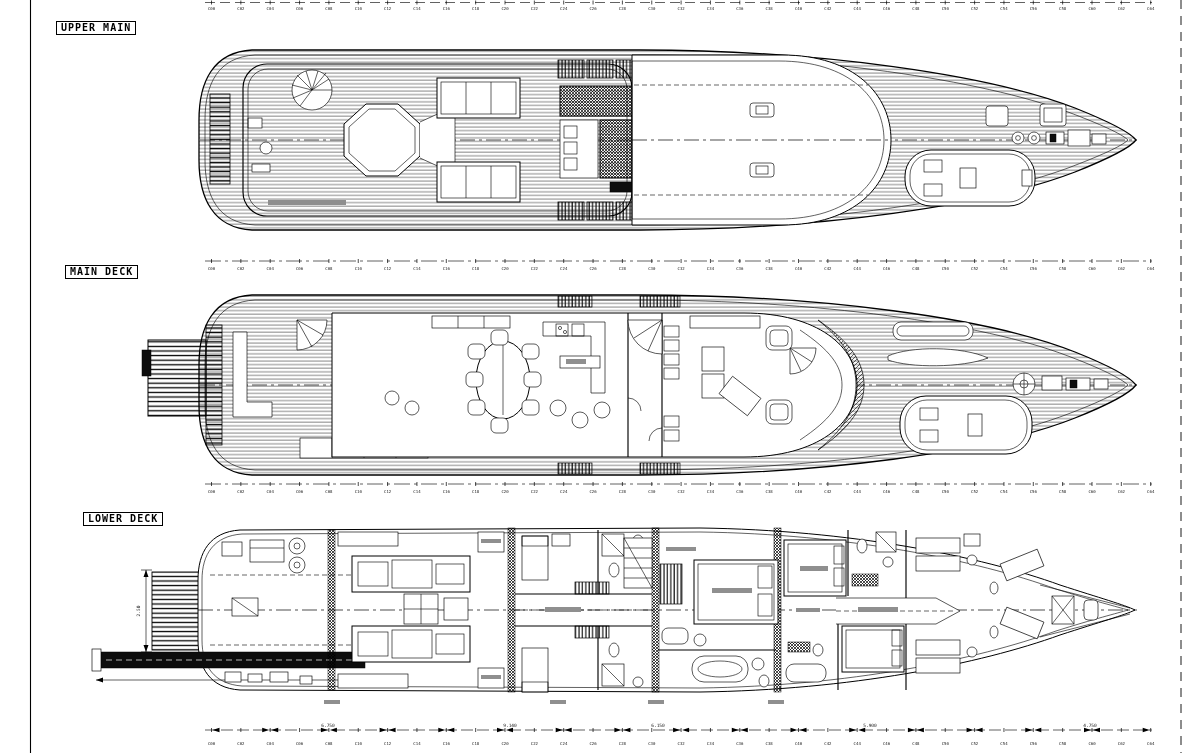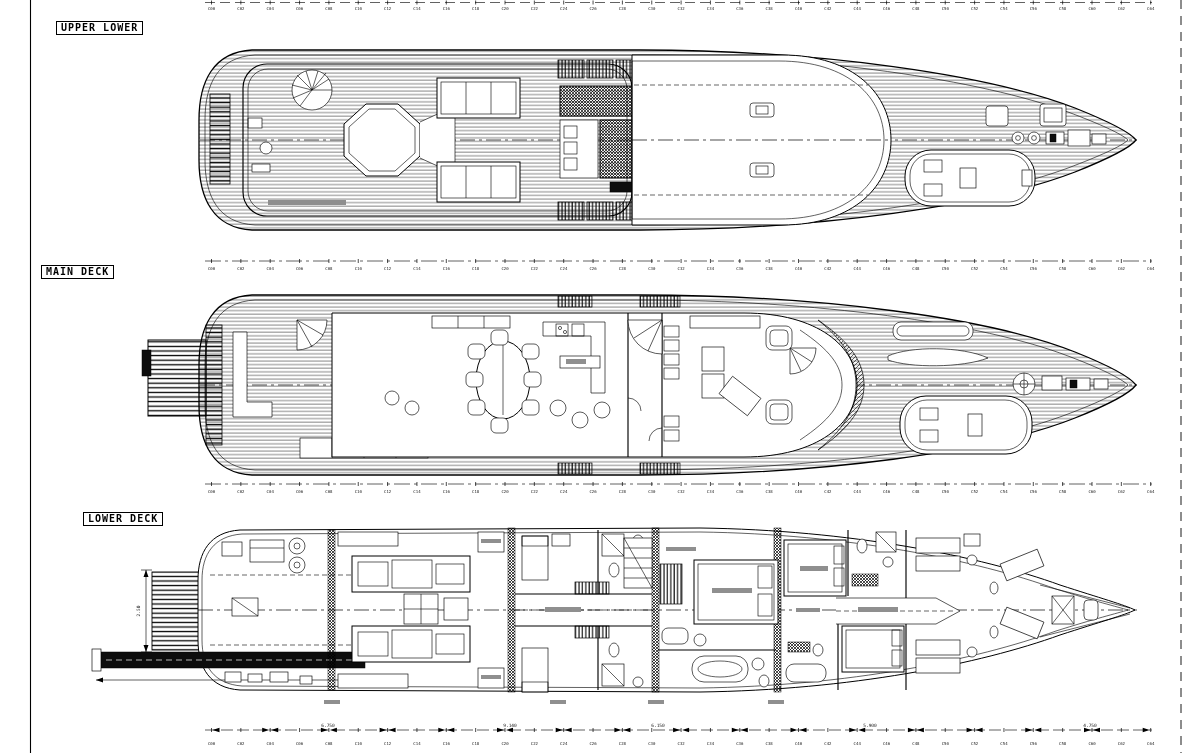--- a/index.html
+++ b/index.html
@@ -17,22 +17,22 @@
   .bk{fill:#0d0d0d;stroke:#000;stroke-width:.5;}
   .cl{fill:none;stroke:#000;stroke-width:.7;stroke-dasharray:15 4 3 4;}
   .dsh{fill:none;stroke:#000;stroke-width:.6;stroke-dasharray:5 3;}
   .smudge{fill:#8f8f8f;}
 </style>
 </head>
 <body>
 
 <div id="sheet">
 
-  <div class="deck-label" style="left:56px;top:21px;">UPPER LOWER</div>
-  <div class="deck-label" style="left:41px;top:265px;">MAIN DECK</div>
+  <div class="deck-label" style="left:56px;top:21px;">UPPER MAIN</div>
+  <div class="deck-label" style="left:65px;top:265px;">MAIN DECK</div>
   <div class="deck-label" style="left:55px;top:512px;margin-left:28px;">LOWER DECK</div>
 
   <svg id="ga" width="1185" height="753" viewBox="0 0 1185 753">
     <defs>
       <pattern id="pl" width="4" height="3.6" patternUnits="userSpaceOnUse">
         <line x1="0" y1="1" x2="4" y2="1" stroke="#161616" stroke-width="0.55"></line>
       </pattern>
       <pattern id="hs2" width="6" height="4.6" patternUnits="userSpaceOnUse">
         <line x1="0" y1="1.4" x2="6" y2="1.4" stroke="#000" stroke-width="1.3"></line>
       </pattern>

